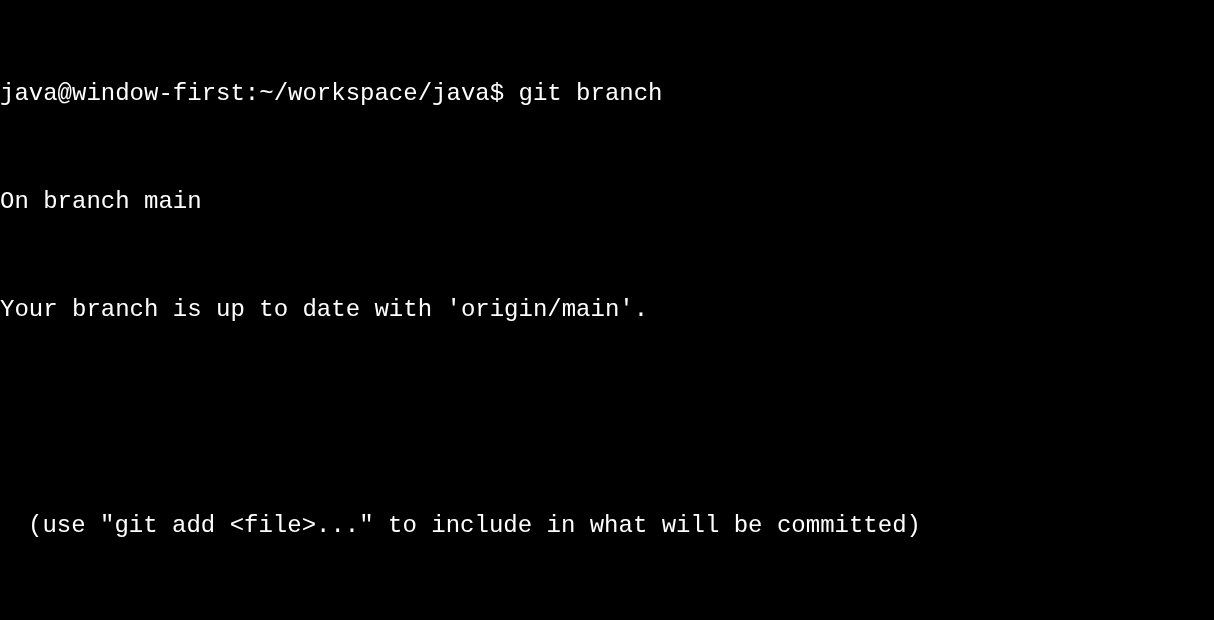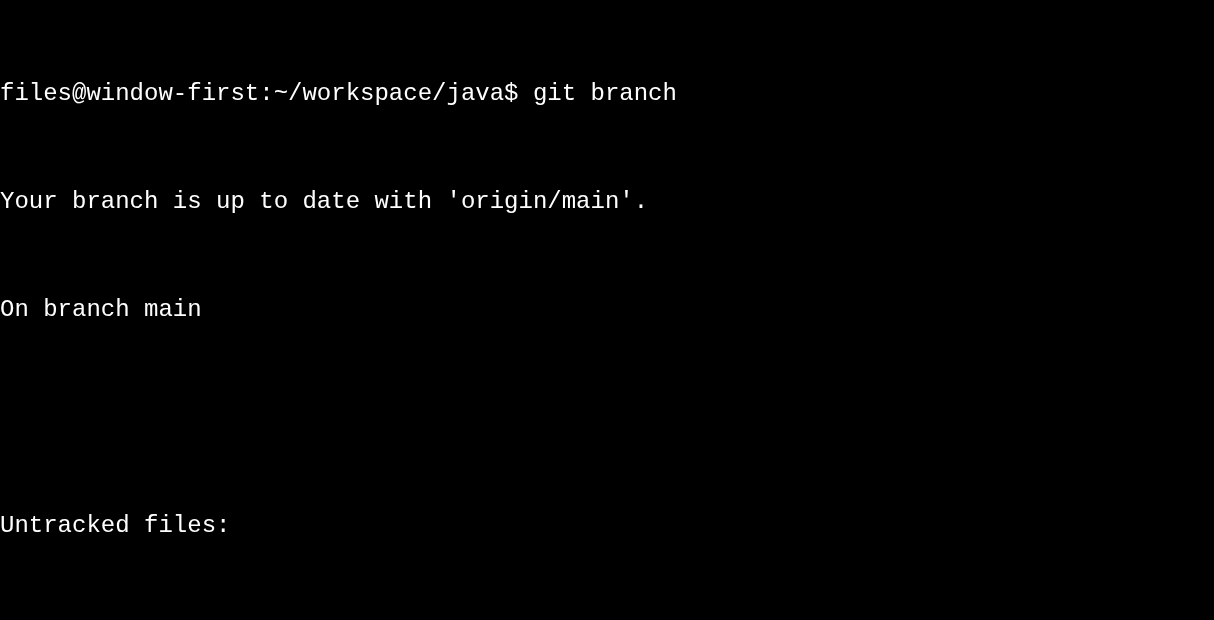--- a/index.html
+++ b/index.html
@@ -31,25 +31,24 @@
       padding-left: 28px;
     }
     .blank-line {
       height: 36px;
     }
   </style>
 </head>
 <body>
 
 <div class="terminal">
-  <div class="prompt-line"><span>files@window-first:~/workspace/java$ </span><span>git branch</span></div>
+  <div class="prompt-line"><span>java@window-first:~/workspace/java$ </span><span>git branch</span></div>
+  <div class="output-line">On branch main</div>
   <div class="output-line">Your branch is up to date with 'origin/main'.</div>
-  <div class="output-line">On branch main</div>
   <div class="blank-line"></div>
-  <div class="output-line">Untracked files:</div>
   <div class="output-line indent-1">(use "git add &lt;file&gt;..." to include in what will be committed)</div>
   
   
   
   
   
   
   
   
   

